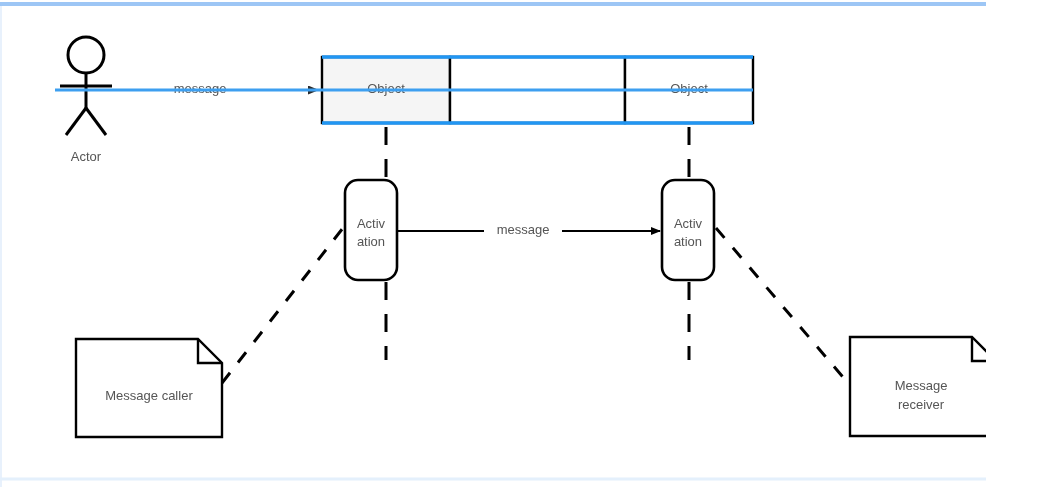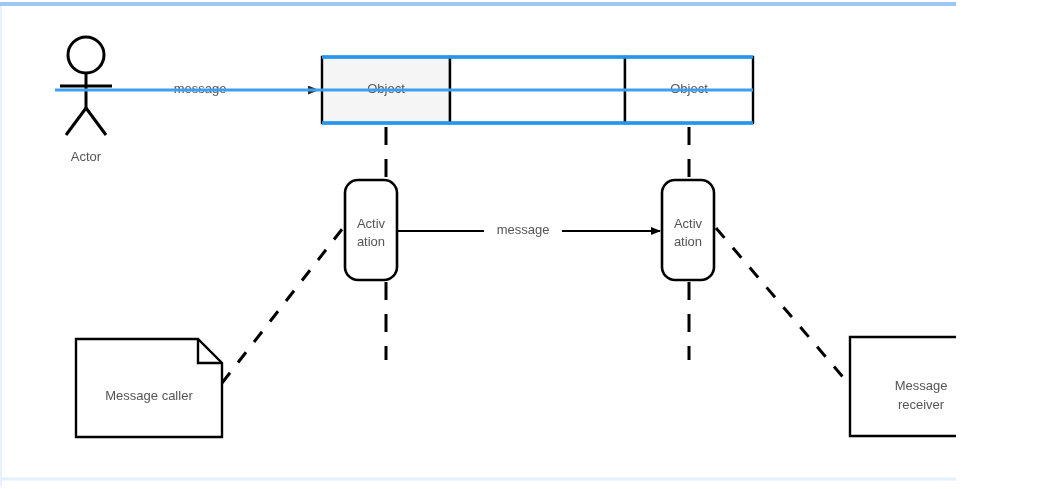--- a/index.html
+++ b/index.html
@@ -10,20 +10,21 @@
   }
   body {
     font-family: "Liberation Sans", sans-serif;
   }
   #canvas-root {
     position: relative;
     width: 956px;
     height: 489px;
     background: #ffffff;
     overflow: hidden;
+    padding-left: 30px;
   }
   #diagram-svg {
     position: absolute;
     left: 0;
     top: 0;
     width: 1049px;
     height: 489px;
     display: block;
   }
   .shape-label {

